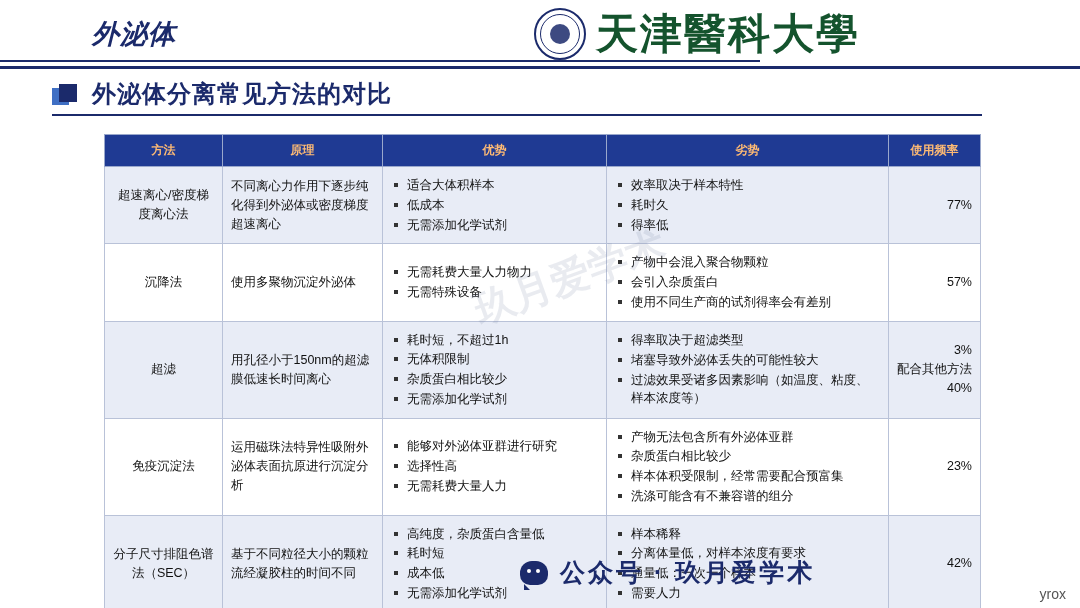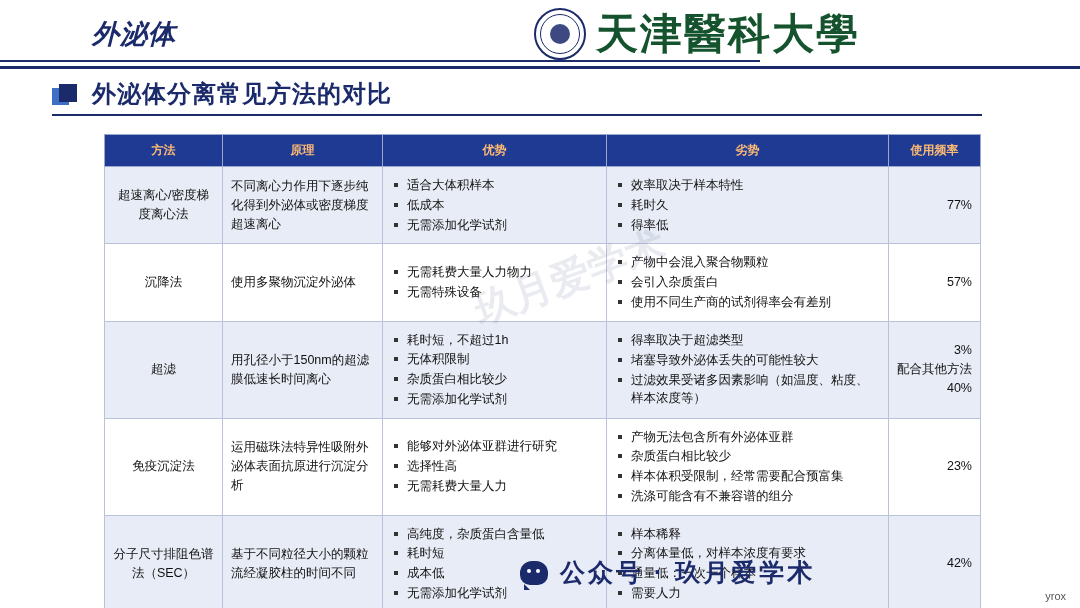--- a/index.html
+++ b/index.html
@@ -255,21 +255,21 @@
   .footer-text {
     font-size: 25px;
     font-weight: bold;
     color: #1b2a6b;
     letter-spacing: 3px;
   }
   .corner-mark {
     position: absolute;
     right: 14px;
     bottom: 6px;
-    font-size: 11px;
+    font-size: 14px;
     color: #555555;
   }
 </style>
 </head>
 <body>
 
 <div class="header">
   <div class="header-title">外泌体</div>
   <div class="header-rule-short"></div>
   <div class="header-rule"></div>

